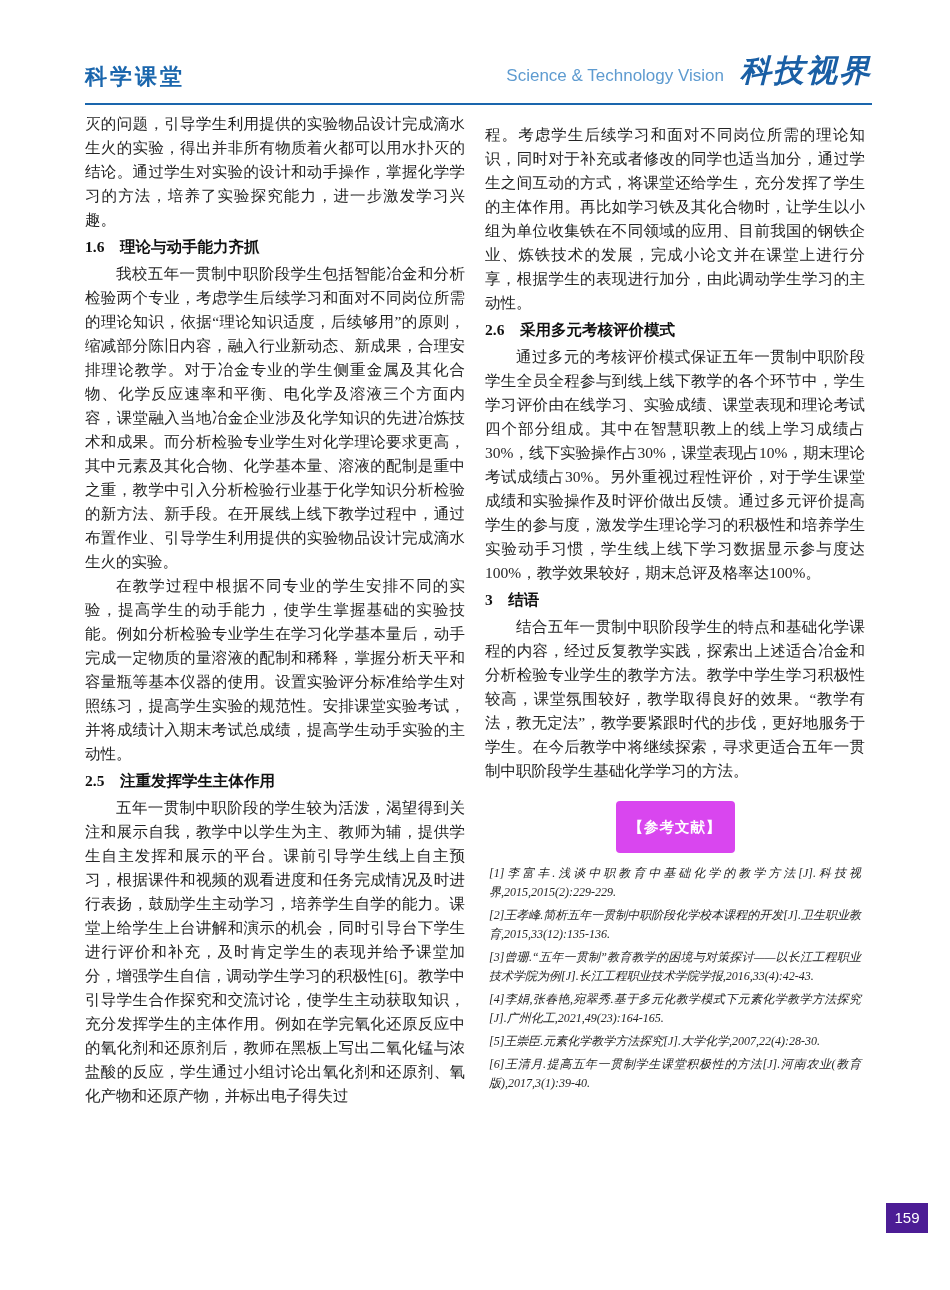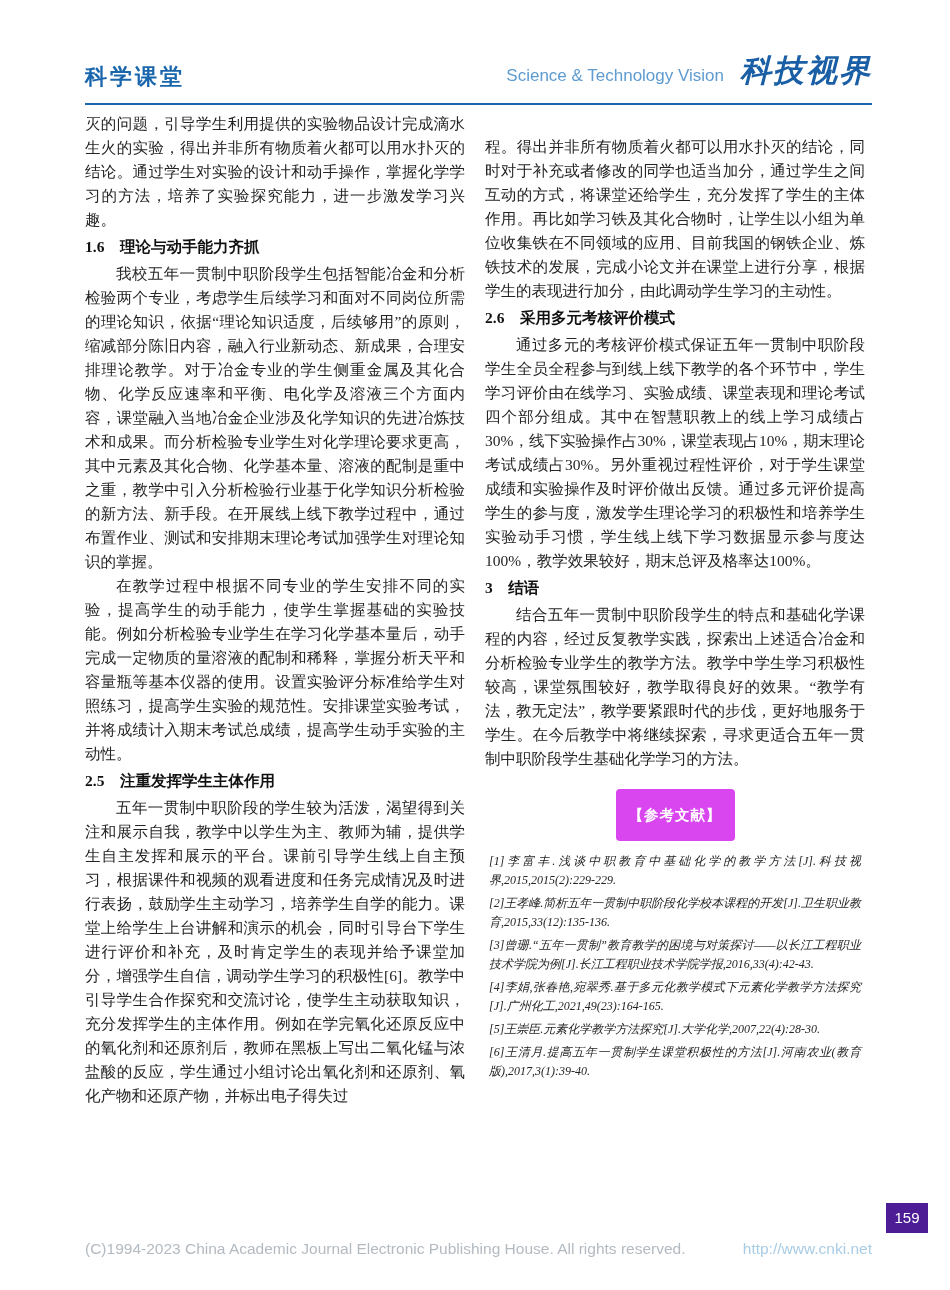--- a/index.html
+++ b/index.html
@@ -97,28 +97,28 @@
       <span class="journal-en">Science &amp; Technology Vision</span>
       <span class="journal-logo">科技视界</span>
     </div>
   </header>
 
   <div class="columns">
 
     <div class="col">
       <p class="noindent">灭的问题，引导学生利用提供的实验物品设计完成滴水生火的实验，得出并非所有物质着火都可以用水扑灭的结论。通过学生对实验的设计和动手操作，掌握化学学习的方法，培养了实验探究能力，进一步激发学习兴趣。</p>
       <h3>1.6　理论与动手能力齐抓</h3>
-      <p>我校五年一贯制中职阶段学生包括智能冶金和分析检验两个专业，考虑学生后续学习和面对不同岗位所需的理论知识，依据“理论知识适度，后续够用”的原则，缩减部分陈旧内容，融入行业新动态、新成果，合理安排理论教学。对于冶金专业的学生侧重金属及其化合物、化学反应速率和平衡、电化学及溶液三个方面内容，课堂融入当地冶金企业涉及化学知识的先进冶炼技术和成果。而分析检验专业学生对化学理论要求更高，其中元素及其化合物、化学基本量、溶液的配制是重中之重，教学中引入分析检验行业基于化学知识分析检验的新方法、新手段。在开展线上线下教学过程中，通过布置作业、测试和安排期末理论考试加强学生对理论知识的掌握。</p>
+      <p>我校五年一贯制中职阶段学生包括智能冶金和分析检验两个专业，考虑学生后续学习和面对不同岗位所需的理论知识，依据“理论知识适度，后续够用”的原则，缩减部分陈旧内容，融入行业新动态、新成果，合理安排理论教学。对于冶金专业的学生侧重金属及其化合物、化学反应速率和平衡、电化学及溶液三个方面内容，课堂融入当地冶金企业涉及化学知识的先进冶炼技术和成果。而分析检验专业学生对化学理论要求更高，其中元素及其化合物、化学基本量、溶液的配制是重中之重，教学中引入分析检验行业基于化学知识分析检验的新方法、新手段。在开展线上线下教学过程中，通过布置作业、引导学生利用提供的实验物品设计完成滴水生火的实验。</p>
       <p>在教学过程中根据不同专业的学生安排不同的实验，提高学生的动手能力，使学生掌握基础的实验技能。例如分析检验专业学生在学习化学基本量后，动手完成一定物质的量溶液的配制和稀释，掌握分析天平和容量瓶等基本仪器的使用。设置实验评分标准给学生对照练习，提高学生实验的规范性。安排课堂实验考试，并将成绩计入期末考试总成绩，提高学生动手实验的主动性。</p>
       <h3>2.5　注重发挥学生主体作用</h3>
       <p>五年一贯制中职阶段的学生较为活泼，渴望得到关注和展示自我，教学中以学生为主、教师为辅，提供学生自主发挥和展示的平台。课前引导学生线上自主预习，根据课件和视频的观看进度和任务完成情况及时进行表扬，鼓励学生主动学习，培养学生自学的能力。课堂上给学生上台讲解和演示的机会，同时引导台下学生进行评价和补充，及时肯定学生的表现并给予课堂加分，增强学生自信，调动学生学习的积极性[6]。教学中引导学生合作探究和交流讨论，使学生主动获取知识，充分发挥学生的主体作用。例如在学完氧化还原反应中的氧化剂和还原剂后，教师在黑板上写出二氧化锰与浓盐酸的反应，学生通过小组讨论出氧化剂和还原剂、氧化产物和还原产物，并标出电子得失过</p>
     </div>
 
     <div class="col">
-      <p class="noindent">程。得出并非所有物质着火都可以用水扑灭的结论，同时对于补充或者修改的同学也适当加分，通过学生之间互动的方式，将课堂还给学生，充分发挥了学生的主体作用。再比如学习铁及其化合物时，让学生以小组为单位收集铁在不同领域的应用、目前我国的钢铁企业、炼铁技术的发展，完成小论文并在课堂上进行分享，根据学生的表现进行加分，由此调动学生学习的主动性。</p>
+      <p class="noindent">程。考虑学生后续学习和面对不同岗位所需的理论知识，同时对于补充或者修改的同学也适当加分，通过学生之间互动的方式，将课堂还给学生，充分发挥了学生的主体作用。再比如学习铁及其化合物时，让学生以小组为单位收集铁在不同领域的应用、目前我国的钢铁企业、炼铁技术的发展，完成小论文并在课堂上进行分享，根据学生的表现进行加分，由此调动学生学习的主动性。</p>
       <h3>2.6　采用多元考核评价模式</h3>
       <p>通过多元的考核评价模式保证五年一贯制中职阶段学生全员全程参与到线上线下教学的各个环节中，学生学习评价由在线学习、实验成绩、课堂表现和理论考试四个部分组成。其中在智慧职教上的线上学习成绩占30%，线下实验操作占30%，课堂表现占10%，期末理论考试成绩占30%。另外重视过程性评价，对于学生课堂成绩和实验操作及时评价做出反馈。通过多元评价提高学生的参与度，激发学生理论学习的积极性和培养学生实验动手习惯，学生线上线下学习数据显示参与度达100%，教学效果较好，期末总评及格率达100%。</p>
       <h3 class="conclusion-heading">3　结语</h3>
       <p>结合五年一贯制中职阶段学生的特点和基础化学课程的内容，经过反复教学实践，探索出上述适合冶金和分析检验专业学生的教学方法。教学中学生学习积极性较高，课堂氛围较好，教学取得良好的效果。“教学有法，教无定法”，教学要紧跟时代的步伐，更好地服务于学生。在今后教学中将继续探索，寻求更适合五年一贯制中职阶段学生基础化学学习的方法。</p>
 
       <span class="ref-label">【参考文献】</span>
 
       <div class="ref-list">
         <p>[1]李富丰.浅谈中职教育中基础化学的教学方法[J].科技视界,2015,2015(2):229-229.</p>
         <p>[2]王孝峰.简析五年一贯制中职阶段化学校本课程的开发[J].卫生职业教育,2015,33(12):135-136.</p>
@@ -126,18 +126,14 @@
         <p>[4]李娟,张春艳,宛翠秀.基于多元化教学模式下元素化学教学方法探究[J].广州化工,2021,49(23):164-165.</p>
         <p>[5]王崇臣.元素化学教学方法探究[J].大学化学,2007,22(4):28-30.</p>
         <p>[6]王清月.提高五年一贯制学生课堂积极性的方法[J].河南农业(教育版),2017,3(1):39-40.</p>
       </div>
     </div>
 
   </div>
 
   <div class="page-number">159</div>
 
-  <footer class="footer">
-    <span class="copyright">(C)1994-2023 China Academic Journal Electronic Publishing House. All rights reserved.</span>
-    <a class="cnki-url" href="#">http://www.cnki.net</a>
-  </footer>
 
 </div>
 
 </body></html>

